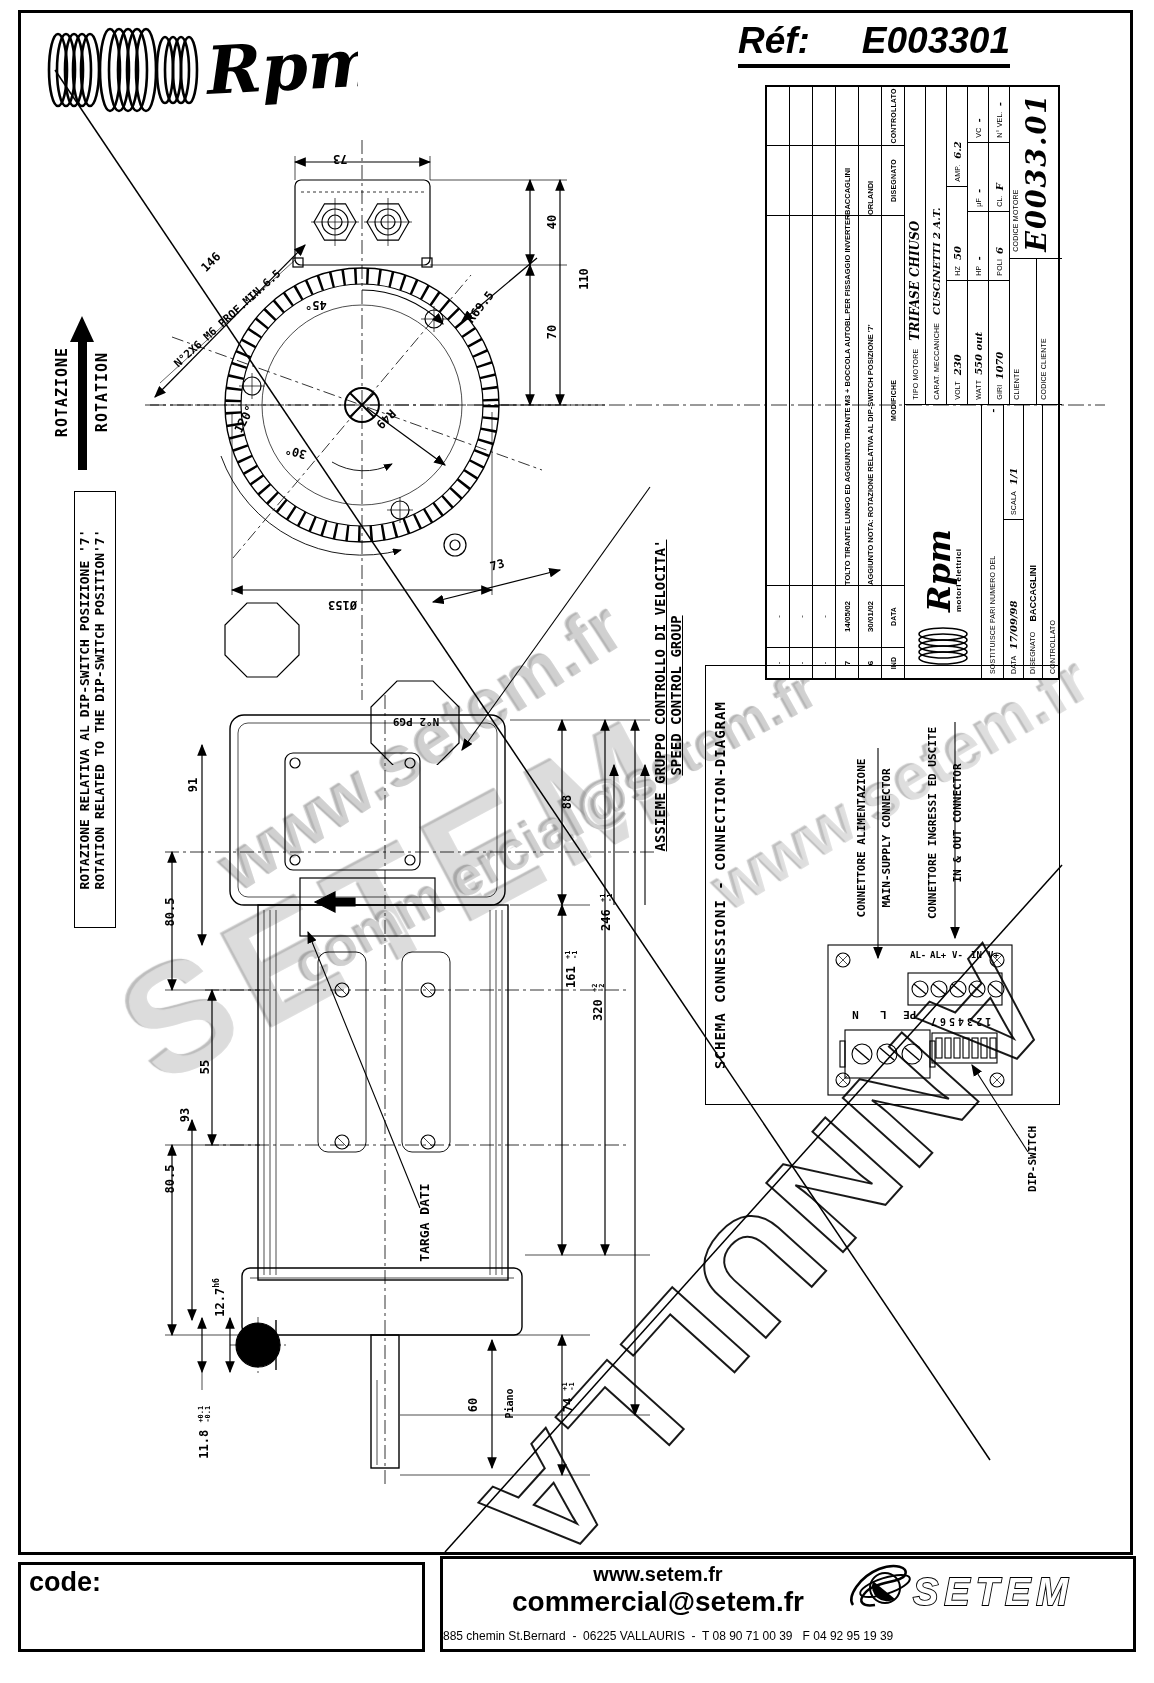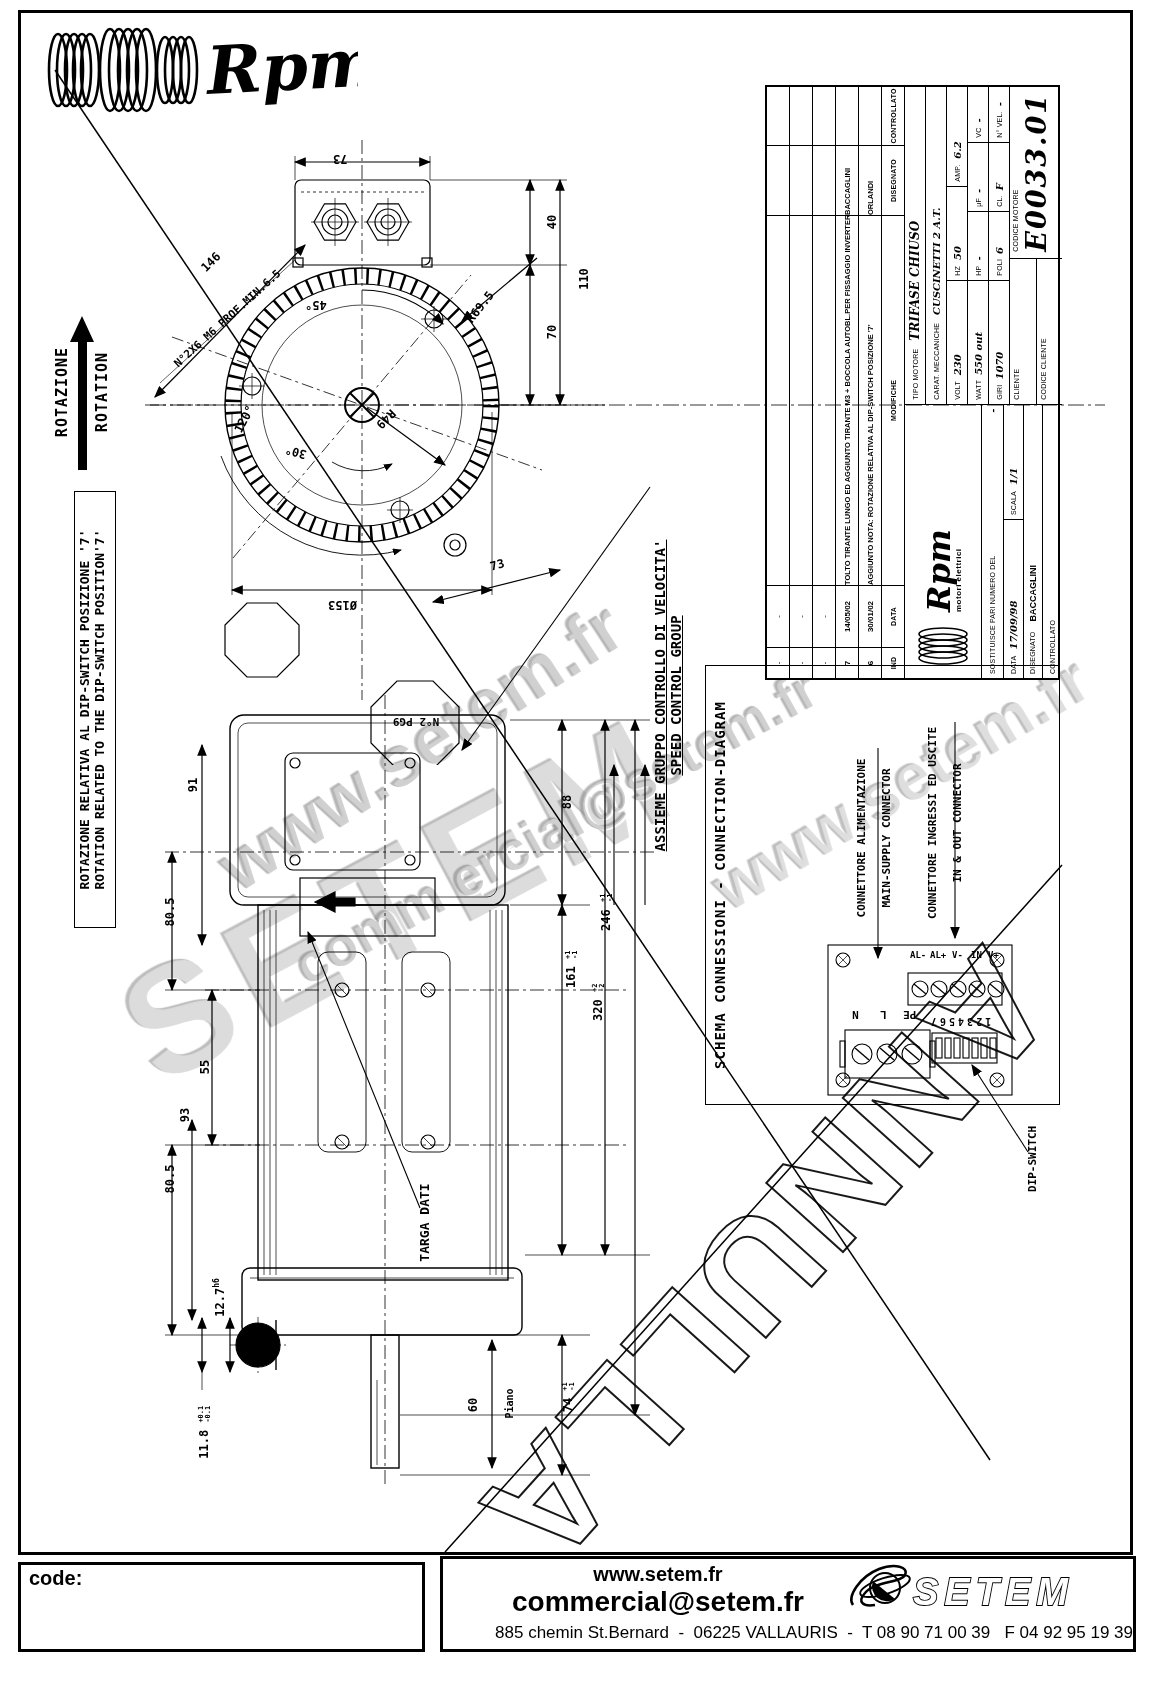--- a/index.html
+++ b/index.html
@@ -49,20 +49,25 @@
         <ellipse cx="109" cy="50" rx="10" ry="41"></ellipse>
         <ellipse cx="118" cy="50" rx="10" ry="41"></ellipse>
       <ellipse cx="137" cy="50" rx="8" ry="33"></ellipse>
         <ellipse cx="145" cy="50" rx="8" ry="33"></ellipse>
         <ellipse cx="153" cy="50" rx="8" ry="33"></ellipse>
         <ellipse cx="161" cy="50" rx="8" ry="33"></ellipse>
     </g>
     <text x="180" y="74" font-family="DejaVu Serif, serif" font-style="italic" font-weight="bold" font-size="66" transform="rotate(-3 180 74)">Rpm</text>
   </svg>
 
+  <div class="abs" style="left:738px;top:20px;width:272px;border-bottom:4px solid #000;padding-bottom:2px;z-index:2;
+              font-size:37px;font-weight:bold;font-style:italic;display:flex;justify-content:space-between;">
+    <span>Réf:</span>
+    <span>E003301</span>
+  </div>
 
   <div class="rotccw" style="left:53px;top:478px;width:172px;height:64px;z-index:2;text-align:center;">
     <div class="mono" style="font-weight:bold;font-size:15px;letter-spacing:1px;">ROTAZIONE</div>
     <div style="position:relative;height:20px;margin:1px 8px;">
       <div style="position:absolute;left:0;top:6px;width:128px;height:9px;background:#000;"></div>
       <div style="position:absolute;left:128px;top:-2px;width:0;height:0;border-left:26px solid #000;border-top:12px solid transparent;border-bottom:12px solid transparent;"></div>
     </div>
     <div class="mono" style="font-weight:bold;font-size:15px;letter-spacing:1px;">ROTATION</div>
   </div>
 
@@ -543,33 +548,33 @@
       <line x1="955" y1="722" x2="955" y2="938" stroke-width="1.1" marker-end="url(#mo)"></line>
 
       <line x1="1028" y1="1152" x2="972" y2="1065" stroke-width="1.1" marker-end="url(#mo)"></line>
 
       <line x1="420" y1="1208" x2="308" y2="932" stroke-width="1.1" marker-end="url(#mo)"></line>
     </g>
     <text transform="translate(985,940) rotate(132)" font-family="Liberation Sans, sans-serif" font-weight="bold" font-size="150" letter-spacing="6" fill="none" stroke="#000" stroke-width="2" opacity="0.9">ANNULLA</text>
   </svg>
 
   <div class="abs" style="left:18px;top:1562px;width:407px;height:90px;border:3px solid #000;box-sizing:border-box;z-index:2;">
-    <div style="position:absolute;left:8px;top:2px;font-size:20px;font-weight:bold;">code:</div>
+    <div style="position:absolute;left:8px;top:2px;font-size:27px;font-weight:bold;">code:</div>
   </div>
 
   <div class="abs" style="left:440px;top:1556px;width:696px;height:96px;border:3px solid #000;box-sizing:border-box;z-index:2;">
     <div style="position:absolute;left:50px;top:4px;width:330px;text-align:center;">
       <div style="font-size:20px;font-weight:bold;">www.setem.fr</div>
       <div style="font-size:28px;font-weight:bold;">commercial@setem.fr</div>
     </div>
     <svg style="position:absolute;right:18px;top:2px;" width="270" height="58" viewBox="0 0 270 58">
       <g stroke="#000" fill="none" stroke-width="2">
         <path d="M8 44 C2 36 14 16 34 8 C50 2 64 6 60 14 C56 22 30 20 20 32 C12 41 18 46 30 44" stroke-width="2.5"></path>
         <circle cx="40" cy="27" r="15"></circle>
         <path d="M28 20 A15 15 0 0 0 50 38" fill="#000" stroke="none"></path>
         <ellipse cx="40" cy="25" rx="26" ry="8" transform="rotate(-18 40 25)"></ellipse>
       </g>
       <text x="68" y="44" font-family="Liberation Sans, sans-serif" font-style="italic" font-weight="bold" font-size="38" letter-spacing="6" fill="#fff" stroke="#000" stroke-width="1.8" paint-order="stroke">SETEM</text>
     </svg>
-    <div style="position:absolute;left:0;bottom:6px;width:100%;text-align:right;font-size:17px;white-space:pre;">885 chemin St.Bernard  -  06225 VALLAURIS  -  T 08 90 71 00 39   F 04 92 95 19 39</div>
+    <div style="position:absolute;left:0;bottom:6px;width:100%;text-align:left;font-size:12px;white-space:pre;">885 chemin St.Bernard  -  06225 VALLAURIS  -  T 08 90 71 00 39   F 04 92 95 19 39</div>
   </div>
 
 </div>
 
 </body></html>

